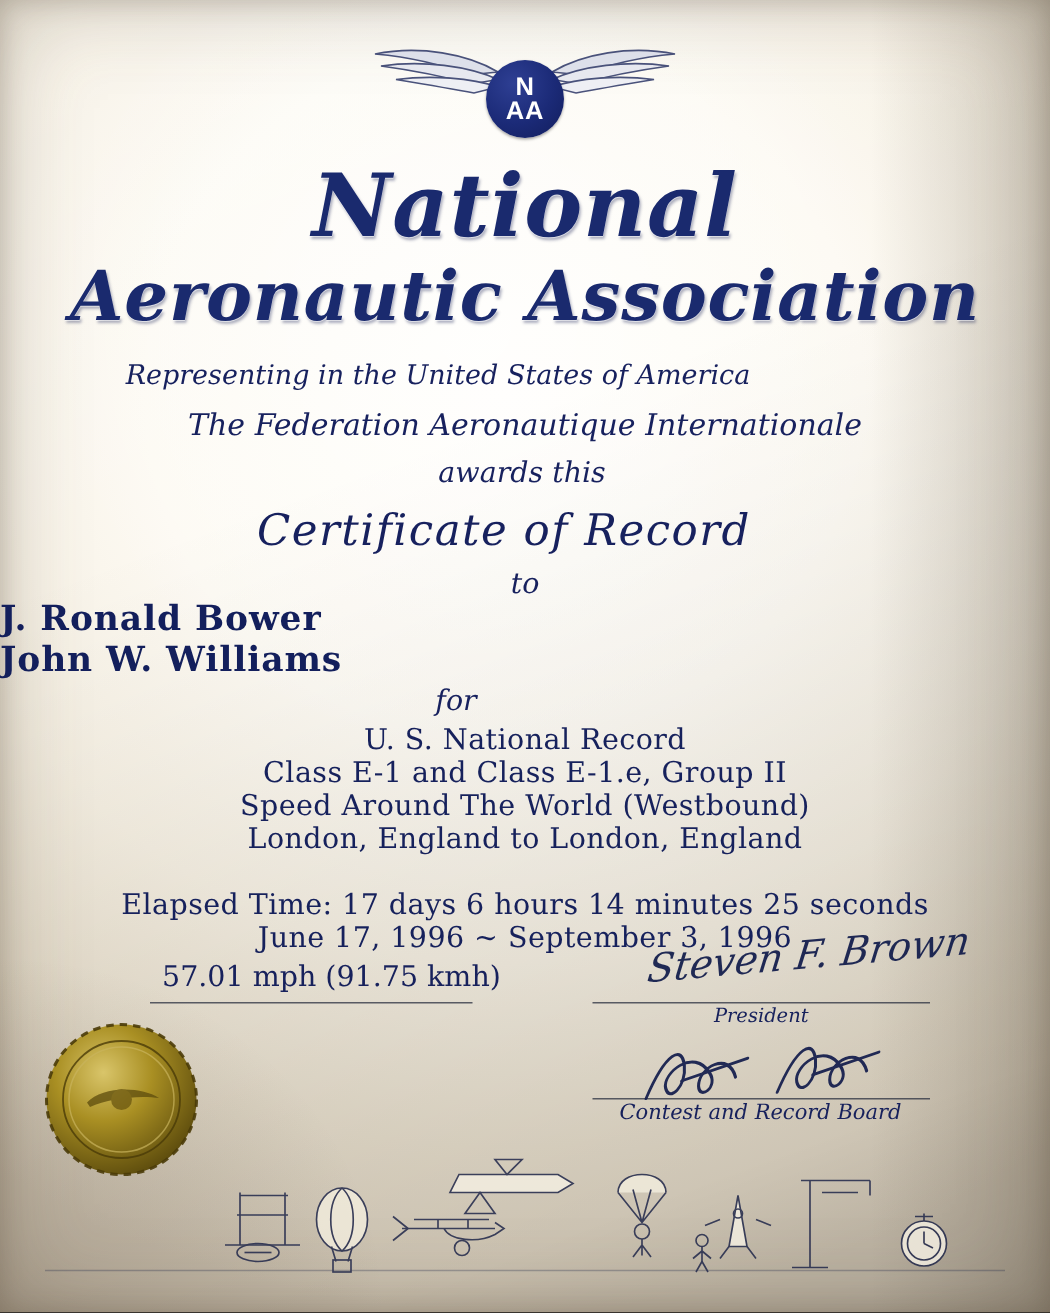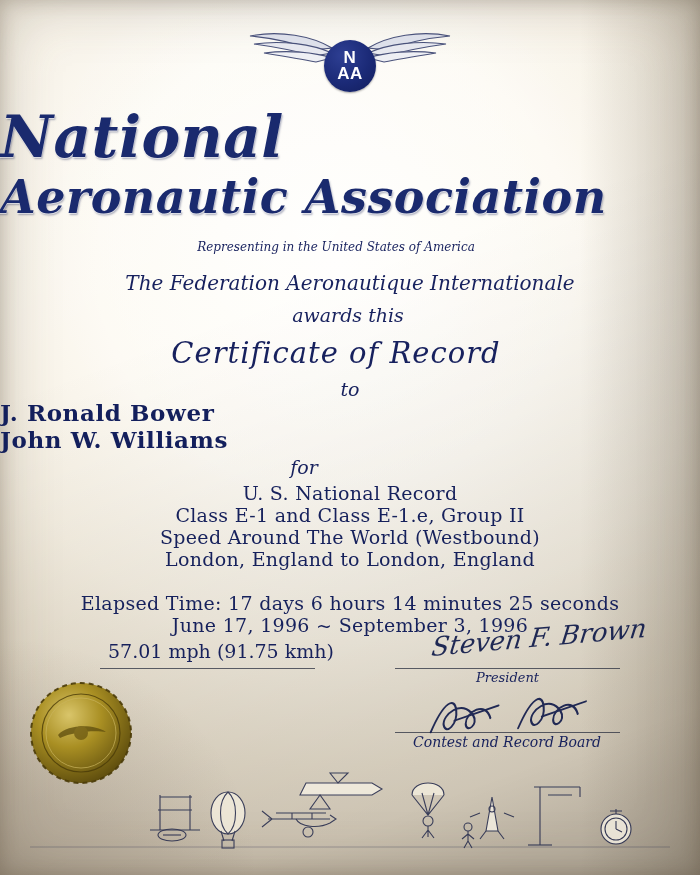--- a/index.html
+++ b/index.html
@@ -89,20 +89,21 @@
     display: flex;
     flex-direction: column;
     align-items: center;
     justify-content: center;
     box-shadow: 0 1px 2px rgba(0,0,0,0.35);
   }
   #naa-badge span { display: block; }
 
   
   .title-line {
+    text-align: center;
     font-family: "DejaVu Serif", "Liberation Serif", serif;
     font-weight: bold;
     font-style: italic;
     color: #1a2a6e;
     text-shadow:
       0 1px 0 rgba(255,255,255,0.55),
       1px 2px 2px rgba(20,30,80,0.35);
     letter-spacing: 0.5px;
   }
   #title-1 {
@@ -120,22 +121,21 @@
 
   .script {
     font-family: "DejaVu Serif", "Liberation Serif", serif;
     font-style: italic;
     color: #17215e;
     text-align: center;
   }
 
   #rep-1 {
     position: absolute; top: 240px; left: 0; width: 584px;
-    font-size: 12px;
-    margin-left: 44px;
+    font-size: 18px;
   }
   #rep-2 {
     position: absolute; top: 271px; left: 0; width: 700px;
     font-size: 20px;
   }
   #awards {
     position: absolute; top: 304px; left: 0; width: 696px;
     font-size: 19px;
   }
   #cert-of-record {

